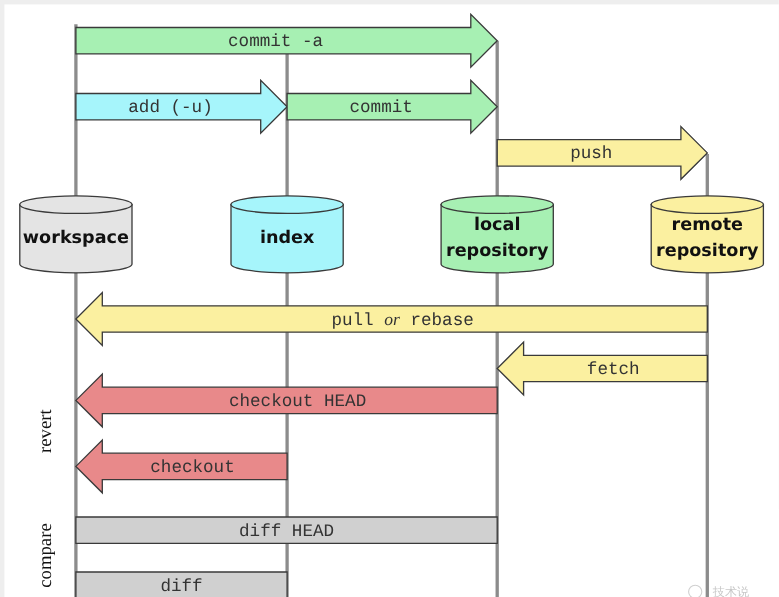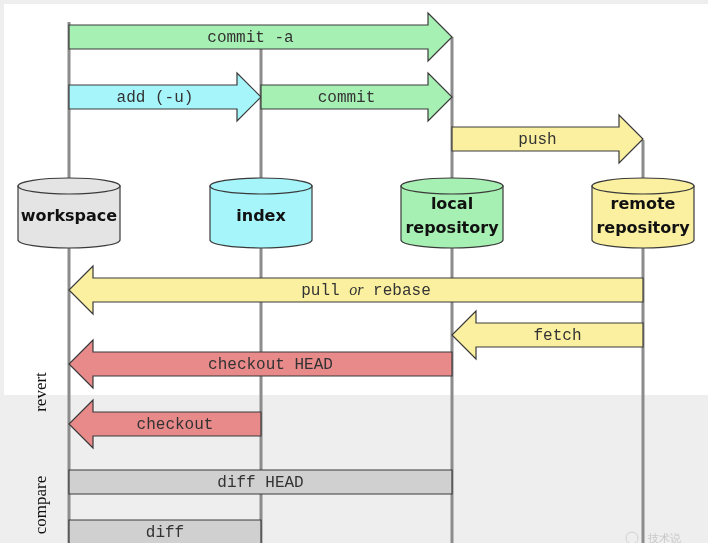--- a/index.html
+++ b/index.html
@@ -1,17 +1,17 @@
 <!DOCTYPE html>
 <html><head>
 <meta charset="utf-8">
 <style>
   html, body { margin:0; padding:0; }
   body { width:708px; height:543px; overflow:hidden; background:#eeeeee; position:relative; font-family:"Liberation Sans", sans-serif; }
-  #canvas { position:absolute; left:4px; top:4px; width:704px; height:391px; background:#ffffff; }
+  #canvas { position:absolute; left:4px; top:4px; width:704px; height:539px; background:#ffffff; }
   svg { position:absolute; left:0; top:0; }
   .mono { font-family:"Liberation Mono", "DejaVu Sans Mono", monospace; font-size:16px; fill:#333333; }
   .cyl-label { font-family:"DejaVu Sans", sans-serif; font-weight:bold; font-size:16px; fill:#111111; }
   .side-label { font-family:"Liberation Serif", "DejaVu Serif", serif; font-size:17px; fill:#111111; }
   .watermark { font-family:"DejaVu Sans", sans-serif; font-size:11px; fill:#c8c8c8; }
 </style>
 </head>
 <body>
 
 <div id="canvas">

